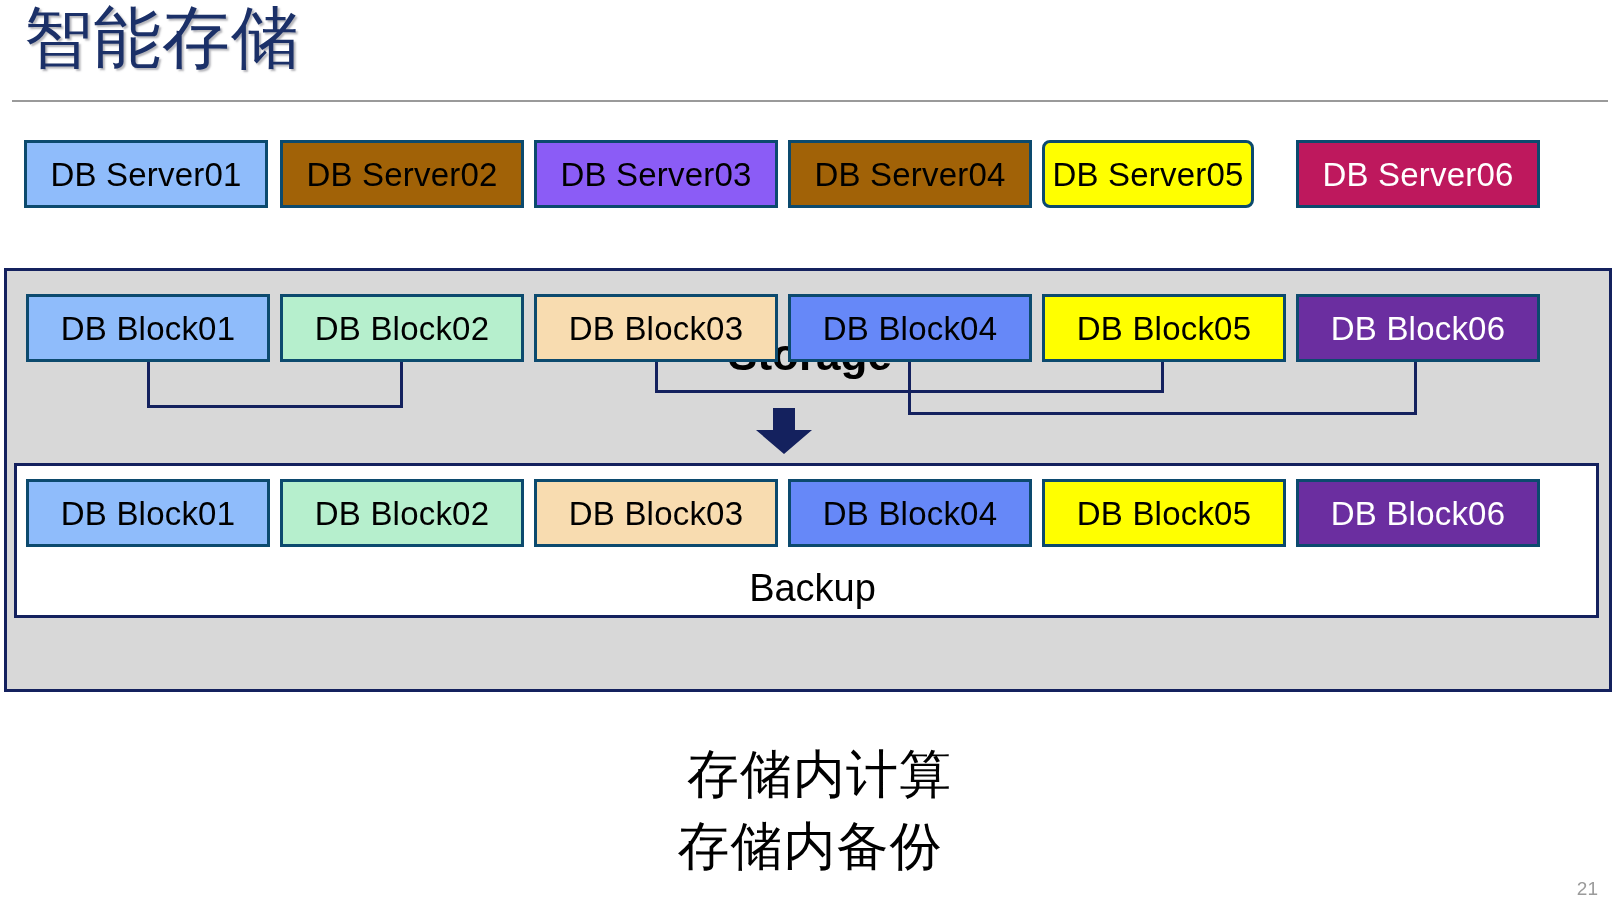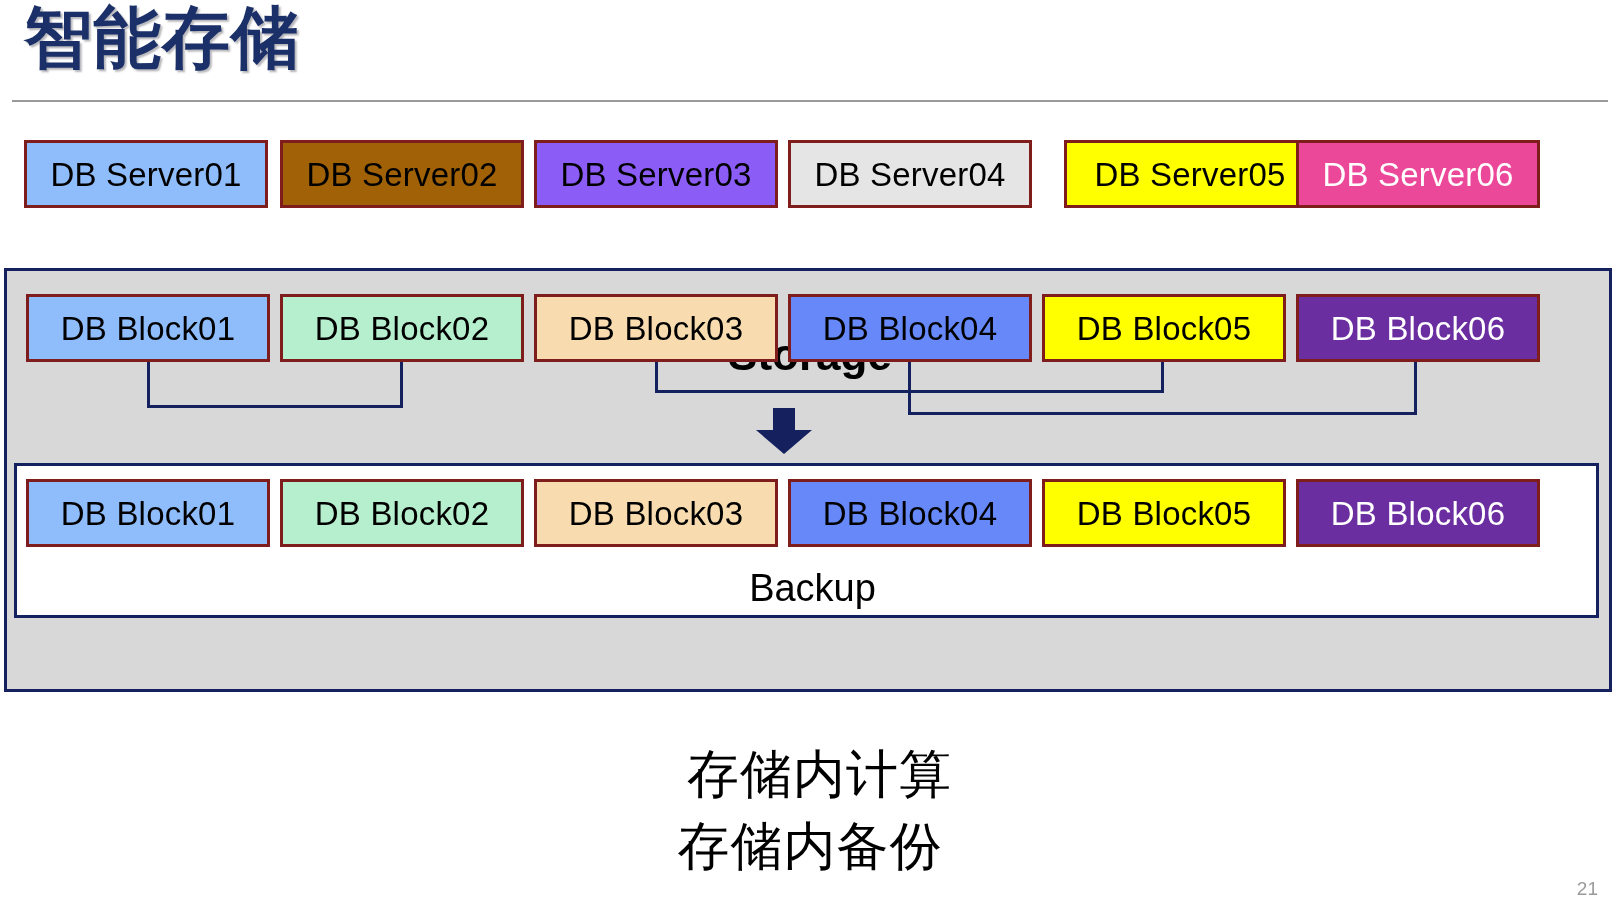--- a/index.html
+++ b/index.html
@@ -15,41 +15,41 @@
     font-family: "Liberation Sans", sans-serif;
     color: #000000;
   }
 
   
   #slide-title {
     position: absolute;
     left: 24px;
     top: 2px;
     font-size: 68px;
-    font-weight: 700;
+    font-weight: 400;
     color: #1b3068;
     letter-spacing: 1px;
     text-shadow: 2px 2px 2px rgba(120,120,130,0.55);
     line-height: 1.05;
     white-space: nowrap;
   }
   #title-rule {
     position: absolute;
     left: 12px;
     top: 100px;
     width: 1596px;
     height: 2px;
     background: #9a9a9a;
   }
 
   
   .node {
     position: absolute;
     box-sizing: border-box;
-    border: 3px solid #7f1d1d;
+    border: 3px solid #0c4a6e;
     display: flex;
     align-items: center;
     justify-content: center;
     font-size: 33px;
     line-height: 1;
     white-space: nowrap;
     letter-spacing: 0.2px;
   }
 
   
@@ -143,23 +143,23 @@
 </head>
 <body>
 
 <div id="slide-title">智能存储</div>
 <div id="title-rule"></div>
 
 <div class="server-row" id="server-row">
     <div class="node" style="left: 24px; width: 244px; background: rgb(143, 188, 251); color: rgb(0, 0, 0);">DB Server01</div>
     <div class="node" style="left: 280px; width: 244px; background: #a16207; color: rgb(0, 0, 0);">DB Server02</div>
     <div class="node" style="left: 534px; width: 244px; background: #8b5cf6; color: rgb(0, 0, 0);">DB Server03</div>
-    <div class="node" style="left: 788px; width: 244px; background: #e5e5e5; color: rgb(0, 0, 0);">DB Server04</div>
-    <div class="node" style="left: 1064px; width: 252px; background: rgb(255, 255, 0); color: rgb(0, 0, 0);">DB Server05</div>
-    <div class="node" style="left: 1296px; width: 244px; background: #ec4899; color: rgb(255, 255, 255);">DB Server06</div>
+    <div class="node" style="left: 788px; width: 244px; background: #a16207; color: rgb(0, 0, 0);">DB Server04</div>
+    <div class="node" style="left: 1042px; width: 212px; background: rgb(255, 255, 0); color: rgb(0, 0, 0); border-radius: 8px;">DB Server05</div>
+    <div class="node" style="left: 1296px; width: 244px; background: #be185d; color: rgb(255, 255, 255);">DB Server06</div>
   </div>
 
 <div id="storage-container"></div>
 <div id="storage-label">Storage</div>
 
 <div class="conn v" style="left:147px; top:362px; height:46px;"></div>
 <div class="conn h" style="left:147px; top:405px; width:256px;"></div>
 <div class="conn v" style="left:400px; top:362px; height:46px;"></div>
 
 <div class="conn v" style="left:655px; top:362px; height:31px;"></div>

